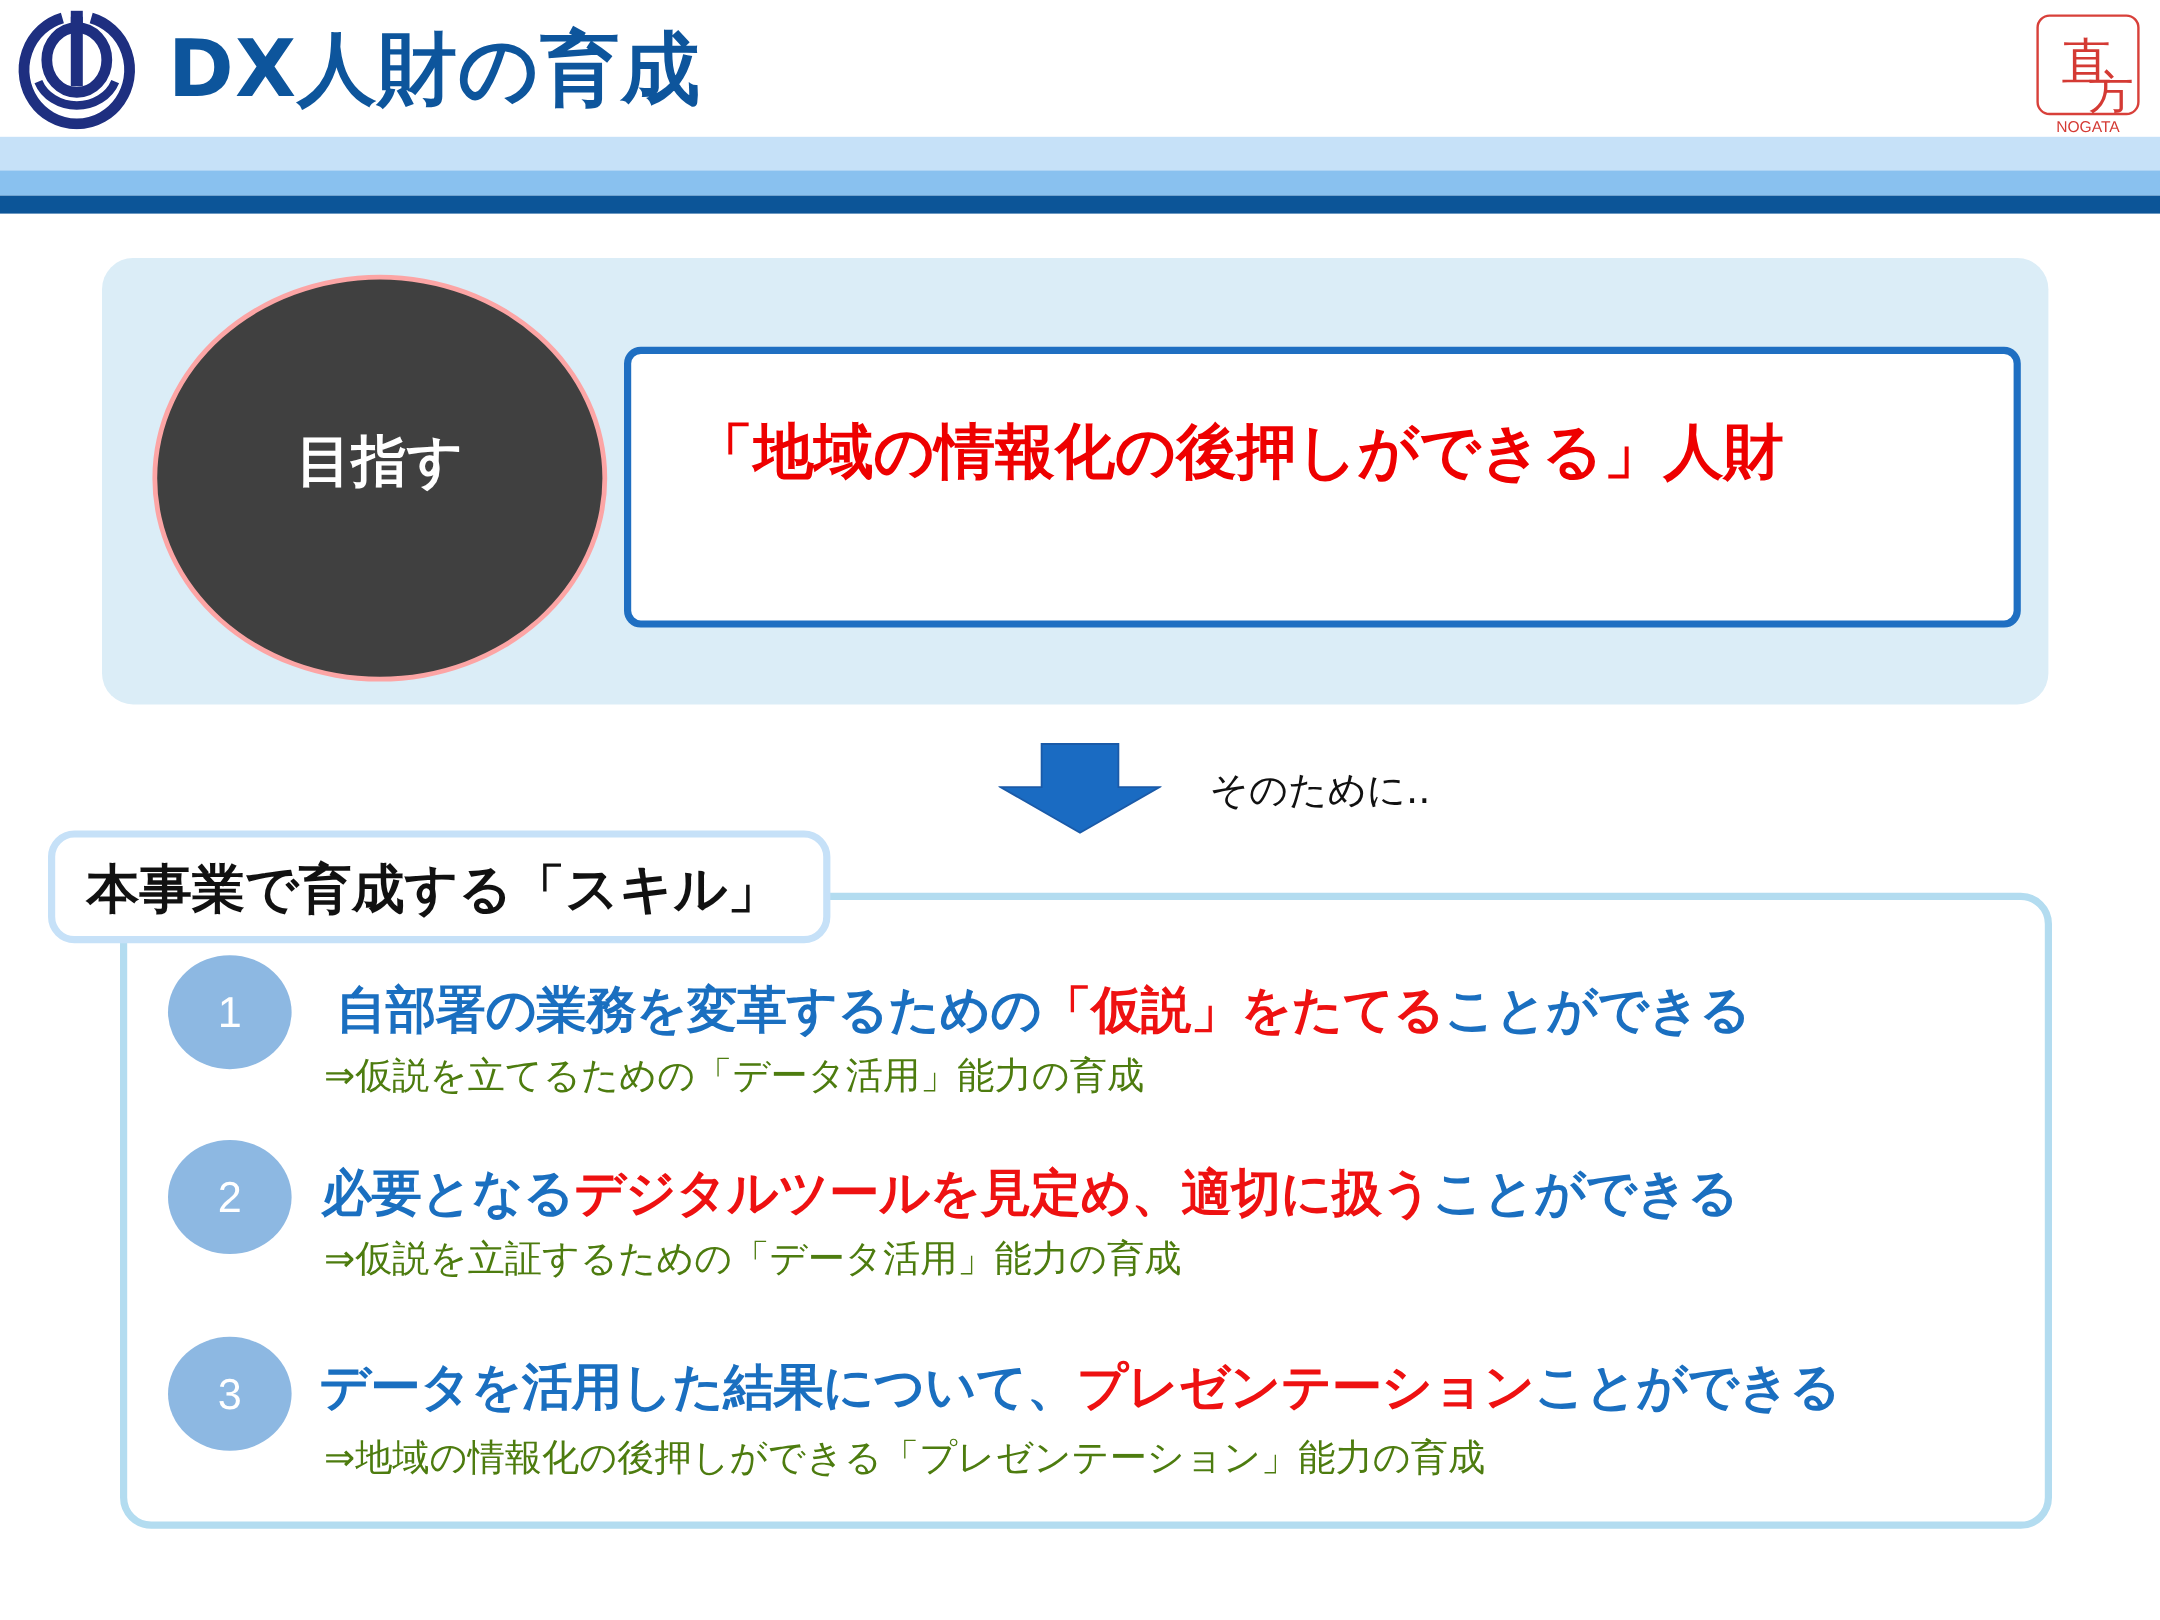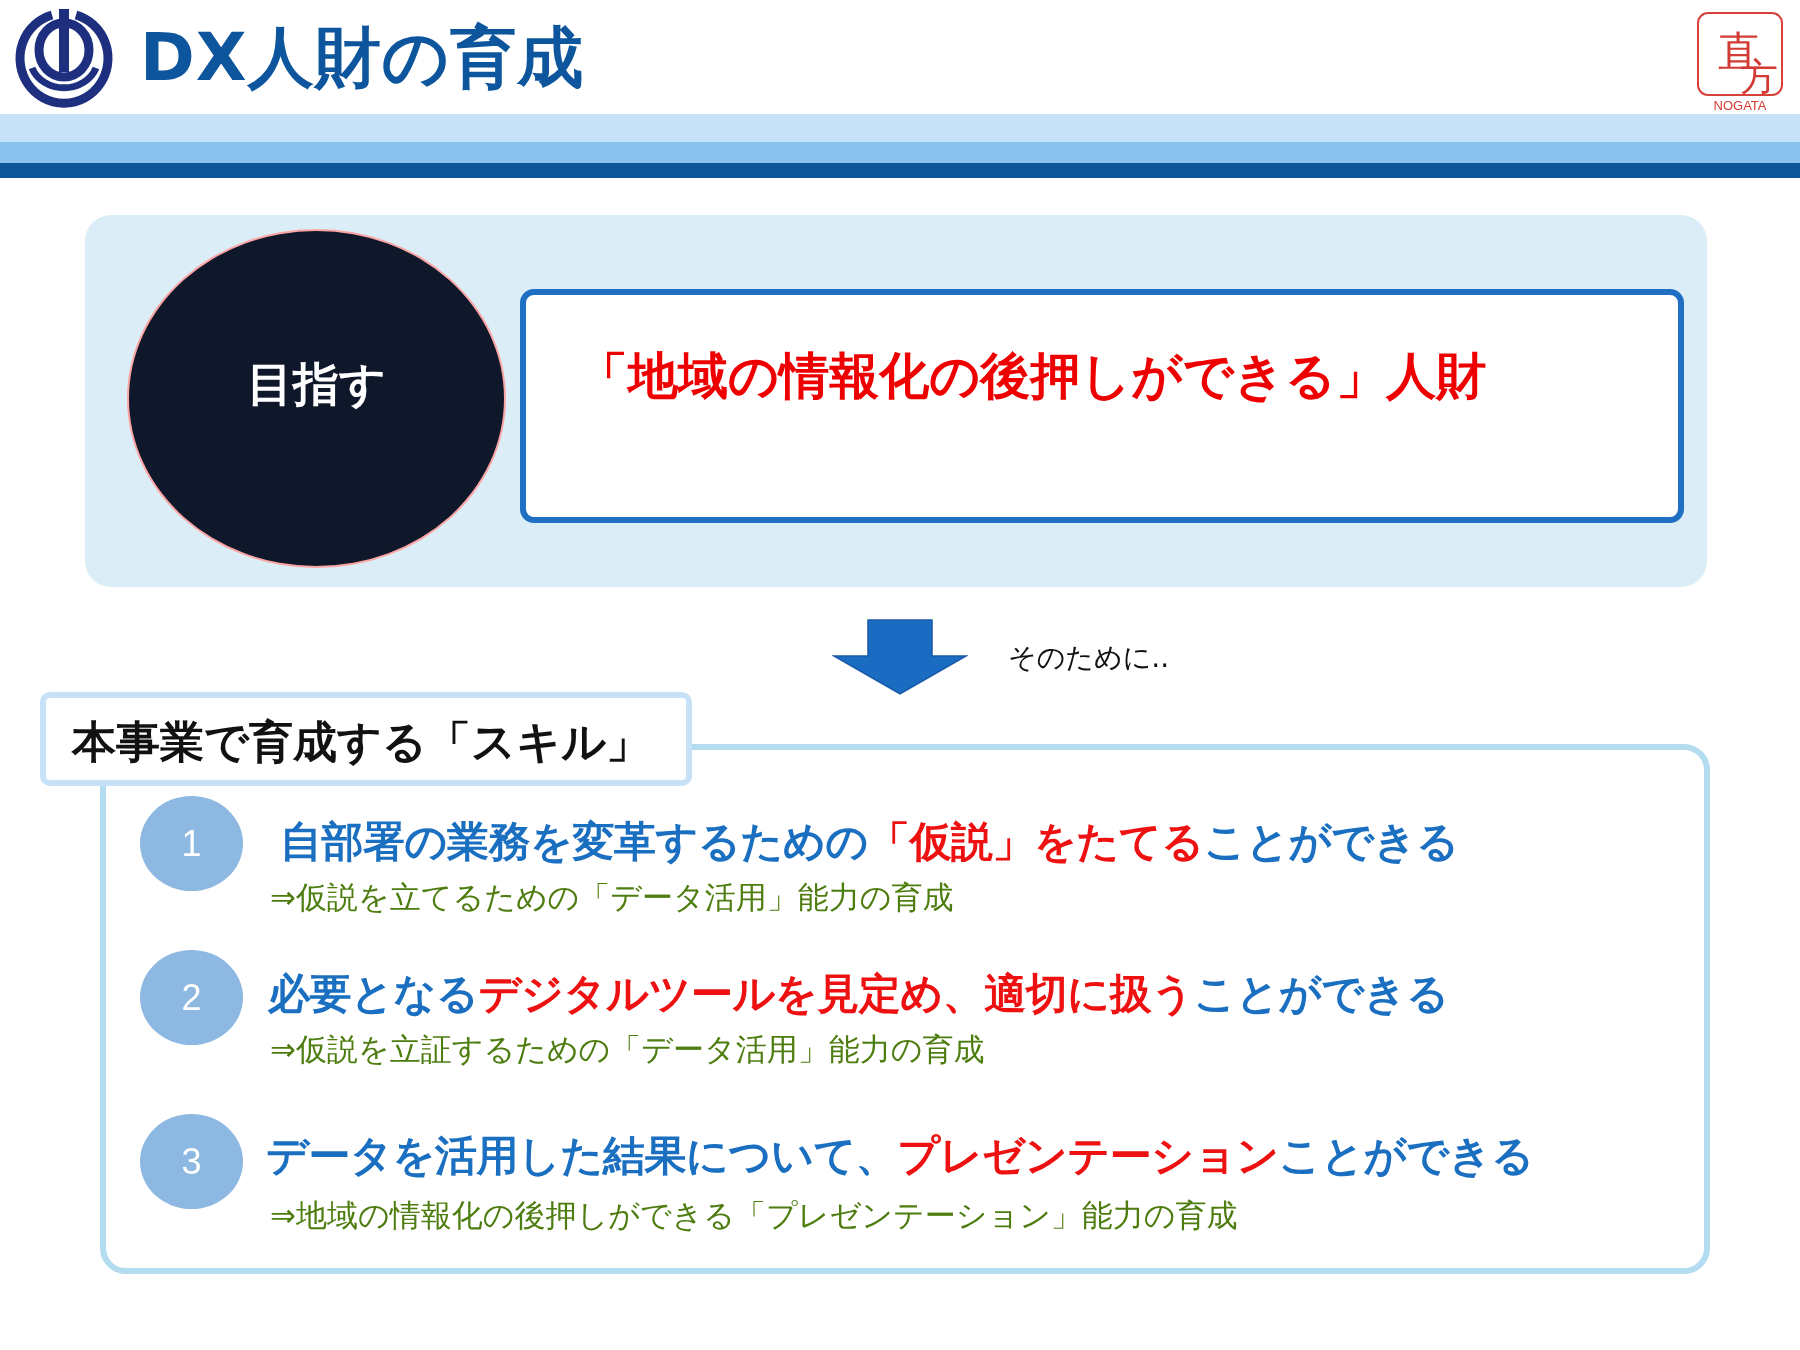--- a/index.html
+++ b/index.html
@@ -13,40 +13,40 @@
                   color: #0d559c; letter-spacing: 1px; line-height: 80px; white-space: nowrap; }
     .logo-right { left: 1694px; top: 10px; width: 92px; height: 102px; }
     .band-1 { left: 0; top: 114px; width: 1800px; height: 28px; background: #c6e1f8; }
     .band-2 { left: 0; top: 142px; width: 1800px; height: 21px; background: #89c1ef; }
     .band-3 { left: 0; top: 163px; width: 1800px; height: 15px; background: #0c5598; }
 
     
     .goal-panel { left: 85px; top: 215px; width: 1622px; height: 372px;
                   background: #dbedf7; border-radius: 26px; }
     .goal-ellipse { left: 127px; top: 229px; width: 379px; height: 339px;
-                    background: #0f172a; border: 2px solid #fca5a5; border-radius: 50%;
+                    background: #404040; border: 4px solid #fca5a5; border-radius: 50%;
                     box-sizing: border-box; display: flex; flex-direction: column;
                     align-items: center; justify-content: center; }
     .goal-ellipse span { color: #ffffff; font-weight: bold; font-size: 46px; line-height: 58px;
                          white-space: nowrap; }
     .goal-ellipse .l1 { margin-top: -30px; }
     .goal-box { left: 520px; top: 289px; width: 1164px; height: 234px; box-sizing: border-box;
                 border: 6px solid #1f6fc2; border-radius: 14px; background: #ffffff; }
     .goal-text { position: absolute; left: 52px; top: 48px; color: #ee0000; font-weight: bold;
                  font-size: 50px; line-height: 66px; white-space: nowrap; }
 
     
     .arrow { left: 832px; top: 618px; width: 136px; height: 78px; }
-    .caption { left: 1008px; top: 638px; font-size: 28px; color: #111111; line-height: 40px; white-space: nowrap; }
+    .caption { left: 1008px; top: 638px; font-size: 32px; color: #111111; line-height: 40px; white-space: nowrap; }
 
     
     .skills-box { left: 100px; top: 744px; width: 1610px; height: 530px; box-sizing: border-box;
                   border: 6px solid #b3dcf0; border-radius: 26px; background: #ffffff; }
     .skills-label { left: 40px; top: 692px; width: 652px; height: 94px; box-sizing: border-box;
-                    border: 6px solid #c6e1f8; border-radius: 10px; background: #ffffff; }
+                    border: 6px solid #c6e1f8; border-radius: 22px; background: #ffffff; }
     .skills-label span { position: absolute; left: 26px; top: 14px; font-size: 44px; font-weight: bold;
                          color: #111111; line-height: 60px; white-space: nowrap; }
 
     .num-circle { width: 103px; height: 95px; border-radius: 50%; background: #8db8e2;
                   color: #ffffff; font-size: 36px; display: flex; align-items: center; justify-content: center;
                   font-family: "Liberation Sans", sans-serif; }
     .headline { font-size: 42px; font-weight: bold; line-height: 56px; white-space: nowrap; letter-spacing: -0.5px; }
     .blue { color: #1a6fc0; }
     .red { color: #ee1111; }
     .subline { font-size: 31px; color: #4d7c0f; line-height: 42px; white-space: nowrap; }

